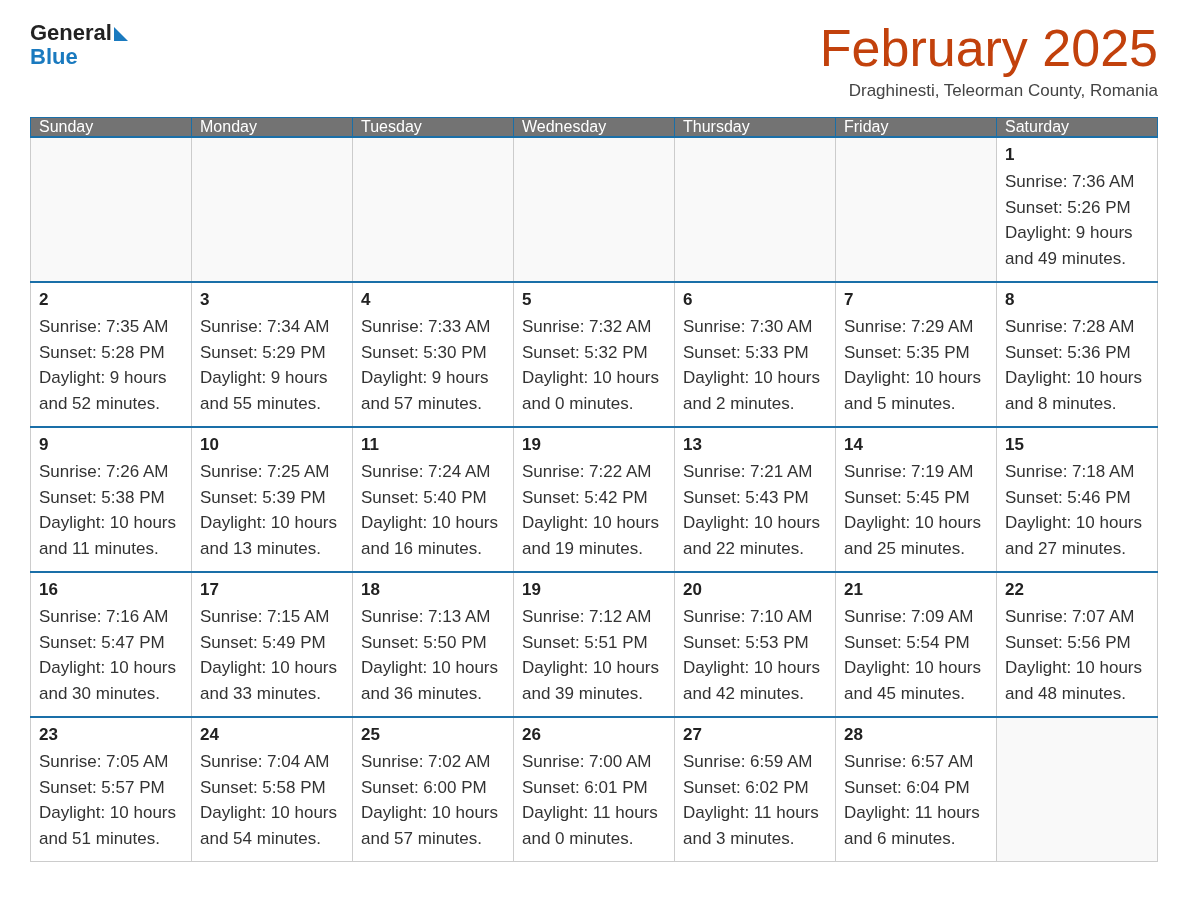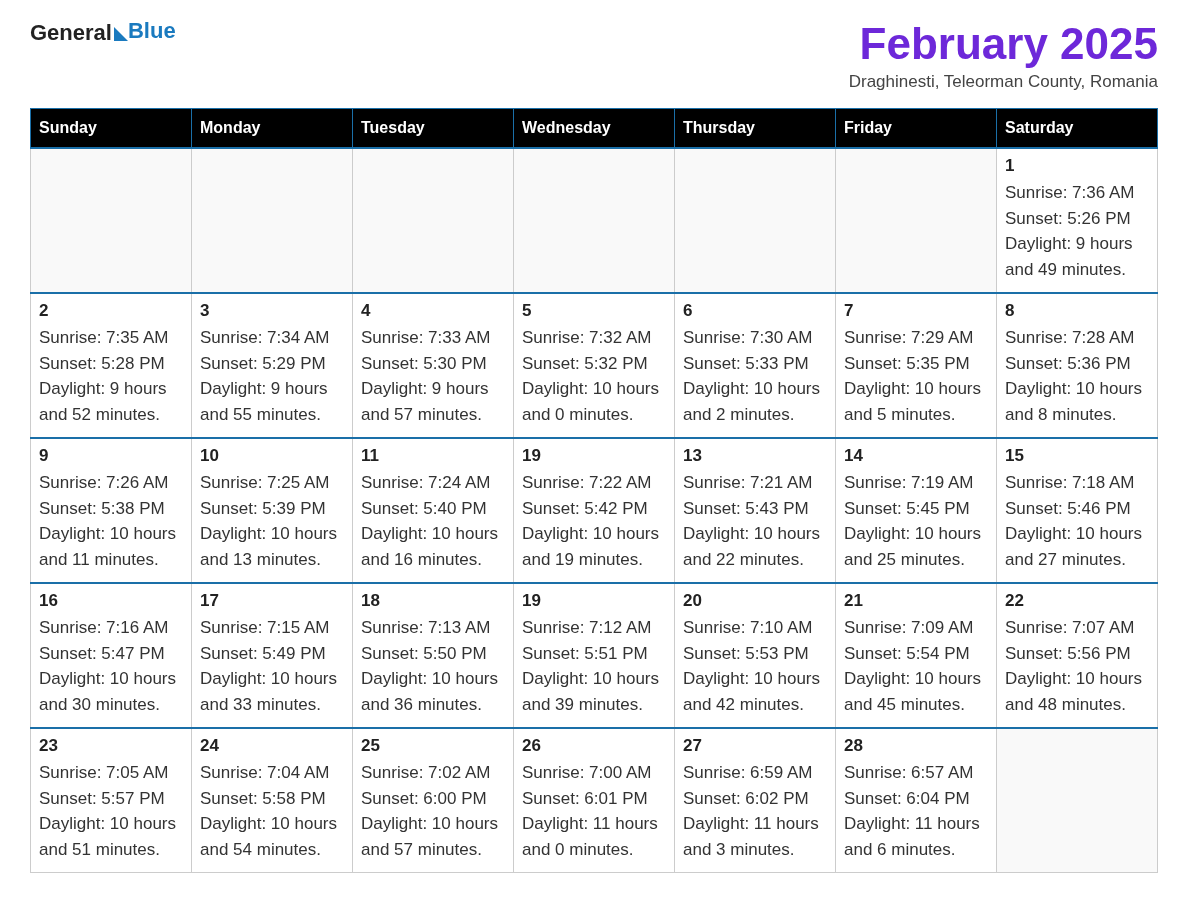--- a/index.html
+++ b/index.html
@@ -34,41 +34,41 @@
       border-top: 14px solid transparent;
       border-bottom: 0px solid transparent;
       display: inline-block;
       margin-left: 2px;
       margin-bottom: -2px;
     }
     .title-block {
       text-align: right;
     }
     .calendar-title {
-      font-size: 44px;
-      font-weight: bold;
-      color: #6d28d9;
+      font-size: 52px;
+      font-weight: normal;
+      color: #c2410c;
       line-height: 1.1;
     }
     .calendar-subtitle {
       font-size: 17px;
       color: #444;
       margin-top: 4px;
     }
     .calendar {
       width: 100%;
       border-collapse: collapse;
       margin-top: 16px;
     }
     .calendar thead th {
-      background: #000000;
+      background: #737373;
       color: #fff;
       font-size: 16px;
-      font-weight: bold;
-      padding: 10px 8px;
+      font-weight: normal;
+      padding: 0 8px;
       text-align: left;
       border: 1px solid #1a6fa8;
     }
     .calendar tbody td {
       vertical-align: top;
       border: 1px solid #ccc;
       border-top: 2px solid #1a6fa8;
       padding: 7px 8px 10px 8px;
       width: calc(100% / 7);
       min-height: 110px;
@@ -91,21 +91,21 @@
     }
     .row-last td {
       border-bottom: 2px solid #1a6fa8;
     }
   </style>
 </head>
 <body>
 
 <div class="header">
   <div class="logo">
-    <div style="display:flex; flex-direction:row; align-items:flex-start;">
+    <div style="display:flex; flex-direction:column; align-items:flex-start;">
       <div style="display:flex; align-items:center;">
         <span class="logo-text">General</span>
         <span class="logo-triangle"></span>
       </div>
       <span class="logo-text" style="color:#1a7abf; margin-top:-2px;">Blue</span>
     </div>
   </div>
   <div class="title-block">
     <div class="calendar-title">February 2025</div>
     <div class="calendar-subtitle">Draghinesti, Teleorman County, Romania</div>

